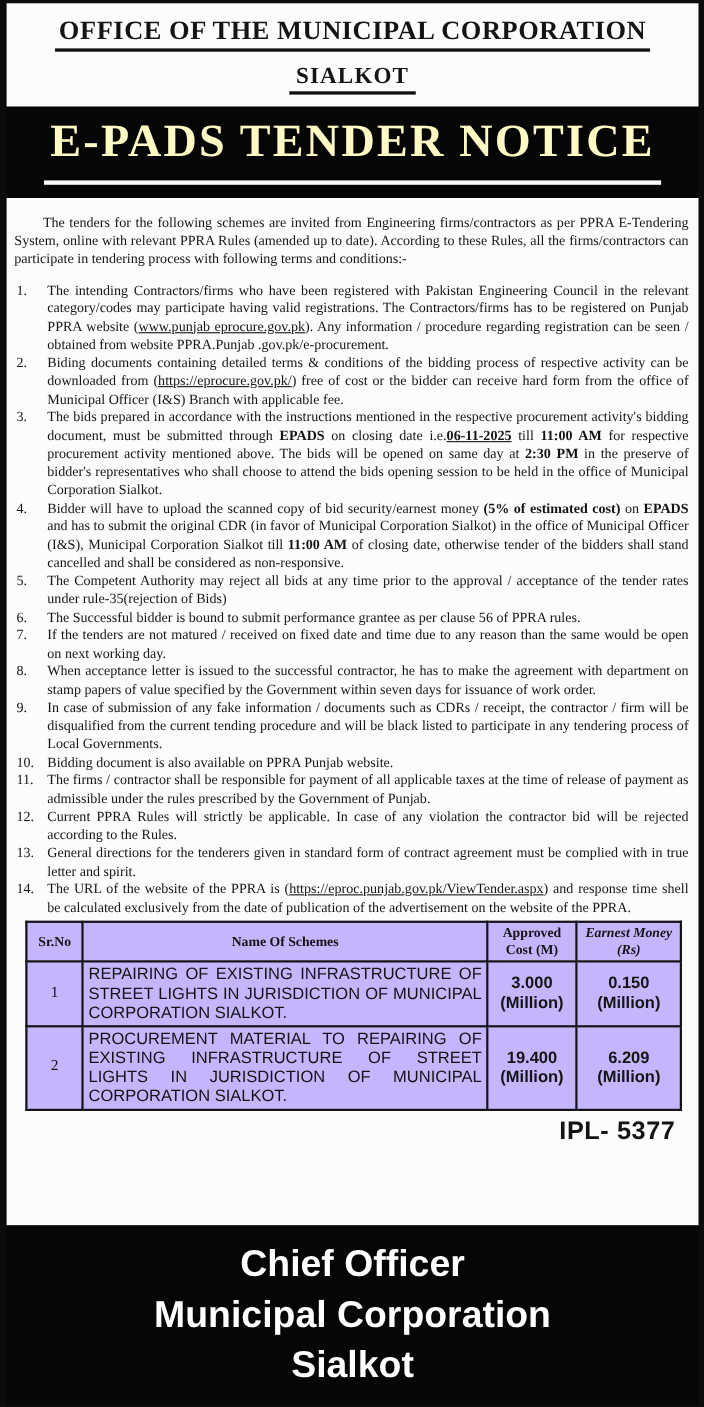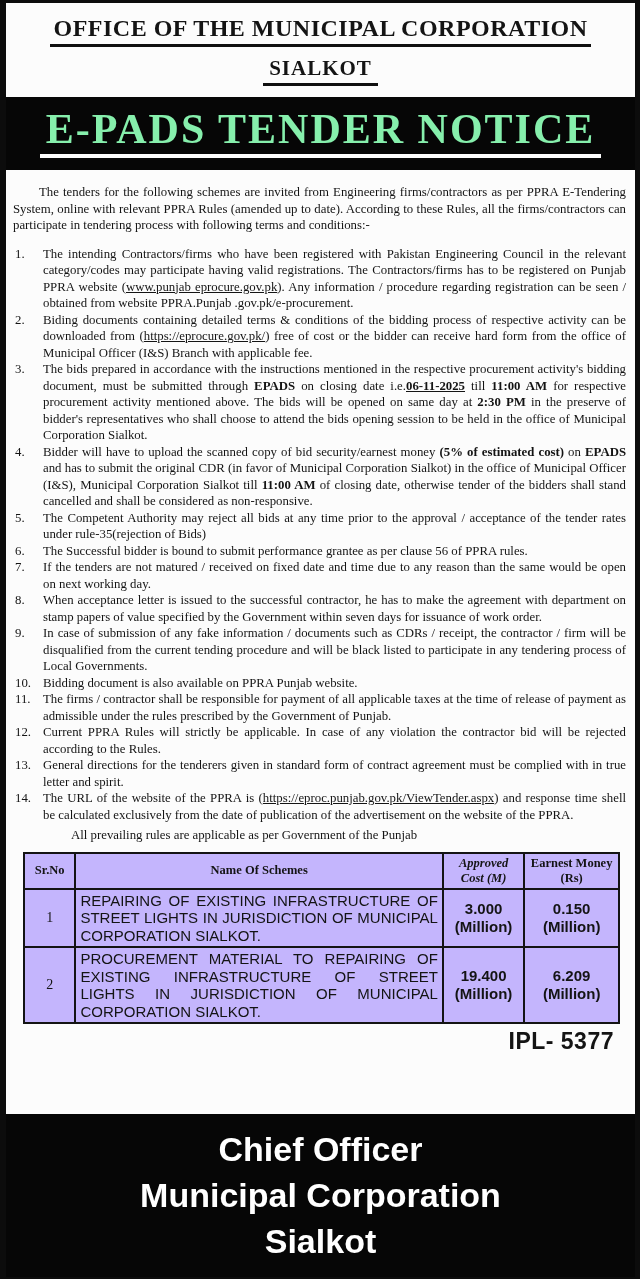--- a/index.html
+++ b/index.html
@@ -30,25 +30,25 @@
     font-size:21px;font-weight:700;letter-spacing:1px;
     display:inline-block;border-bottom:3px solid #101010;padding:0 6px 2px;
   }
   
   .banner{
     background:#060606;
     text-align:center;
     padding:8px 0 12px;
   }
   .banner-text{
-    color:#86efac;
+    color:#fef9c3;
     font-size:42px;font-weight:700;letter-spacing:2px;
     display:inline-block;
     border-bottom:4px solid #fcfcfc;
-    padding:0 6px 1px;
+    padding:0 6px 11px;
     white-space:nowrap;
   }
   
   .body-box{
     background:#fcfcfc;
     flex:1 1 auto;
     padding:6px 9px 0 7px;
     font-size:12.8px;line-height:16.5px;
     overflow:hidden;
   }
@@ -90,22 +90,22 @@
     font-family:Liberation Sans, sans-serif;
     font-size:15px;line-height:17.5px;
     text-align:justify;
     padding:4px 8px;
   }
   td.cost{
     text-align:center;
     font-family:"Liberation Sans","DejaVu Sans",sans-serif;
     font-size:15px;line-height:18px;font-weight:700;
   }
-  th.col-approved{width:72px;font-style:italic;}
-  th.col-earnest{width:86px;}
+  th.col-approved{width:72px;}
+  th.col-earnest{width:86px;font-style:italic;}
   
   .ipl{
     text-align:right;
     font-family:"Liberation Sans","DejaVu Sans",sans-serif;
     font-size:23px;font-weight:700;
     padding:9px 12px 6px 0;
     letter-spacing:.5px;
   }
   
   .footer{
@@ -192,21 +192,20 @@
         <div class="term">
           <span class="num">13.</span>
           <span class="txt"><span>General directions for the tenderers given in standard form of contract agreement must be complied with in true letter and spirit.</span></span>
         </div>
         <div class="term">
           <span class="num">14.</span>
           <span class="txt"><span>The URL of the website of the PPRA is (</span><span class="u">https://eproc.punjab.gov.pk/ViewTender.aspx</span><span>) and response time shell be calculated exclusively from the date of publication of the advertisement on the website of the PPRA.</span></span>
         </div>
       </div>
 
-    <div class="prevailing">All prevailing rules are applicable as per Government of the Punjab</div>
 
     <table class="schemes">
       <thead>
         <tr>
           <th>Sr.No</th>
           <th>Name Of Schemes</th>
           <th class="col-approved">Approved Cost (M)</th>
           <th class="col-earnest">Earnest Money (Rs)</th>
         </tr>
       </thead>

